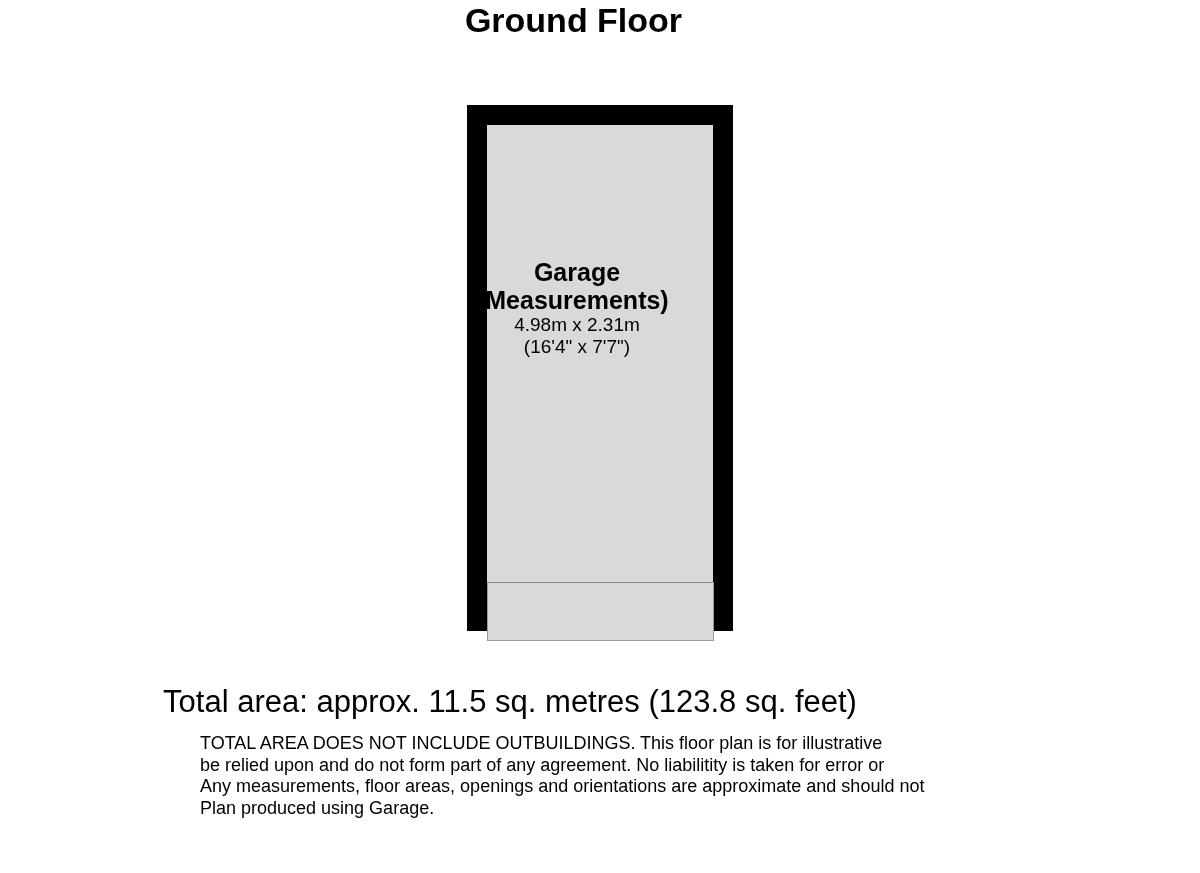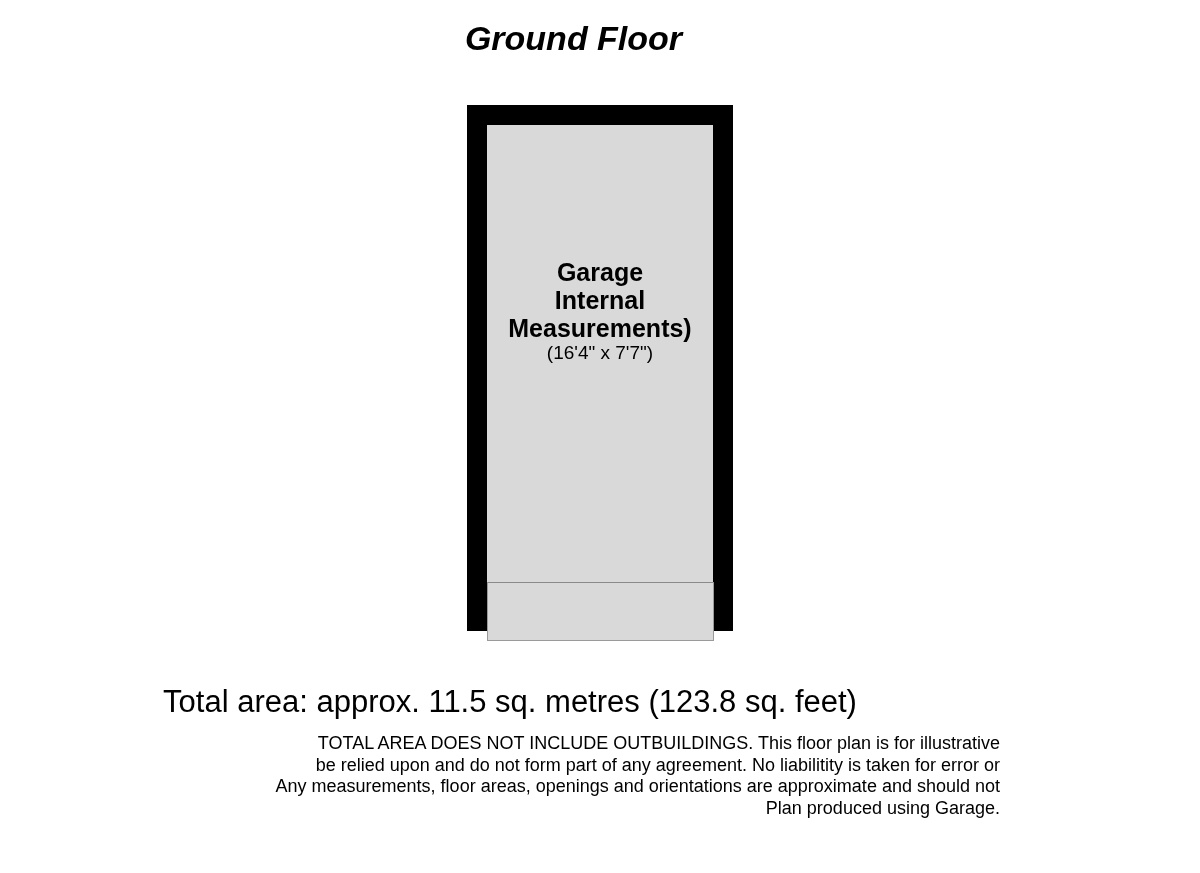--- a/index.html
+++ b/index.html
@@ -1,47 +1,47 @@
 <!DOCTYPE html>
 <html><head>
 <meta charset="utf-8">
 <style>
   html, body { margin: 0; padding: 0; background: #ffffff; }
   body { width: 1200px; height: 873px; position: relative; overflow: hidden;
          font-family: "Liberation Sans", sans-serif; color: #000; }
-  .title { position: absolute; left: 0; top: 18px; width: 1147px; text-align: center;
-           font-weight: bold; font-size: 34px; line-height: 40px; font-style: italic; }
+  .title { position: absolute; left: 0; top: 0; width: 1147px; text-align: center;
+           font-weight: bold; font-size: 34px; line-height: 40px; }
   .wall { position: absolute; left: 467px; top: 105px; width: 266px; height: 526px;
           background: #000; }
   .room { position: absolute; left: 487px; top: 125px; width: 226px; height: 457px;
           background: #d9d9d9; }
   .door { position: absolute; left: 487px; top: 582px; width: 225px; height: 57px;
           background: #d9d9d9; border: 1px solid #9a9a9a; border-top: 1px solid #8a8a8a; }
-  .room-label { position: absolute; left: 467px; top: 258px; width: 266px; text-align: center; }
+  .room-label { position: absolute; left: 444px; top: 258px; width: 266px; text-align: center; }
   .room-name { font-weight: bold; font-size: 25px; line-height: 28px; display: block; }
   .room-dim { font-size: 19px; line-height: 22px; display: block; }
   .total { position: absolute; left: 0; top: 683px; width: 1020px; text-align: center;
            font-size: 31px; line-height: 38px; }
-  .disclaimer { position: absolute; left: 200px; top: 733px; width: 800px; text-align: right;
+  .disclaimer { position: absolute; left: 200px; top: 733px; width: 800px; text-align: left;
                 font-size: 18px; line-height: 21.5px; }
   .disclaimer span { display: block; }
 </style>
 </head>
 <body>
 
 <div class="title">Ground Floor</div>
 
 <div class="wall"></div>
 <div class="room"></div>
 <div class="door"></div>
 
 <div class="room-label">
   <span class="room-name">Garage</span>
-  <span class="room-name">Internal</span>
   <span class="room-name">Measurements)</span>
+  <span class="room-dim">4.98m x 2.31m</span>
   <span class="room-dim">(16'4" x 7'7")</span>
 </div>
 
 <div class="total">Total area: approx. 11.5 sq. metres (123.8 sq. feet)</div>
 
 <div class="disclaimer">
   <span>TOTAL AREA DOES NOT INCLUDE OUTBUILDINGS. This floor plan is for illustrative</span>
   <span>be relied upon and do not form part of any agreement. No liabilitity is taken for error or</span>
   <span>Any measurements, floor areas, openings and orientations are approximate and should not</span>
   <span>Plan produced using Garage.</span>

